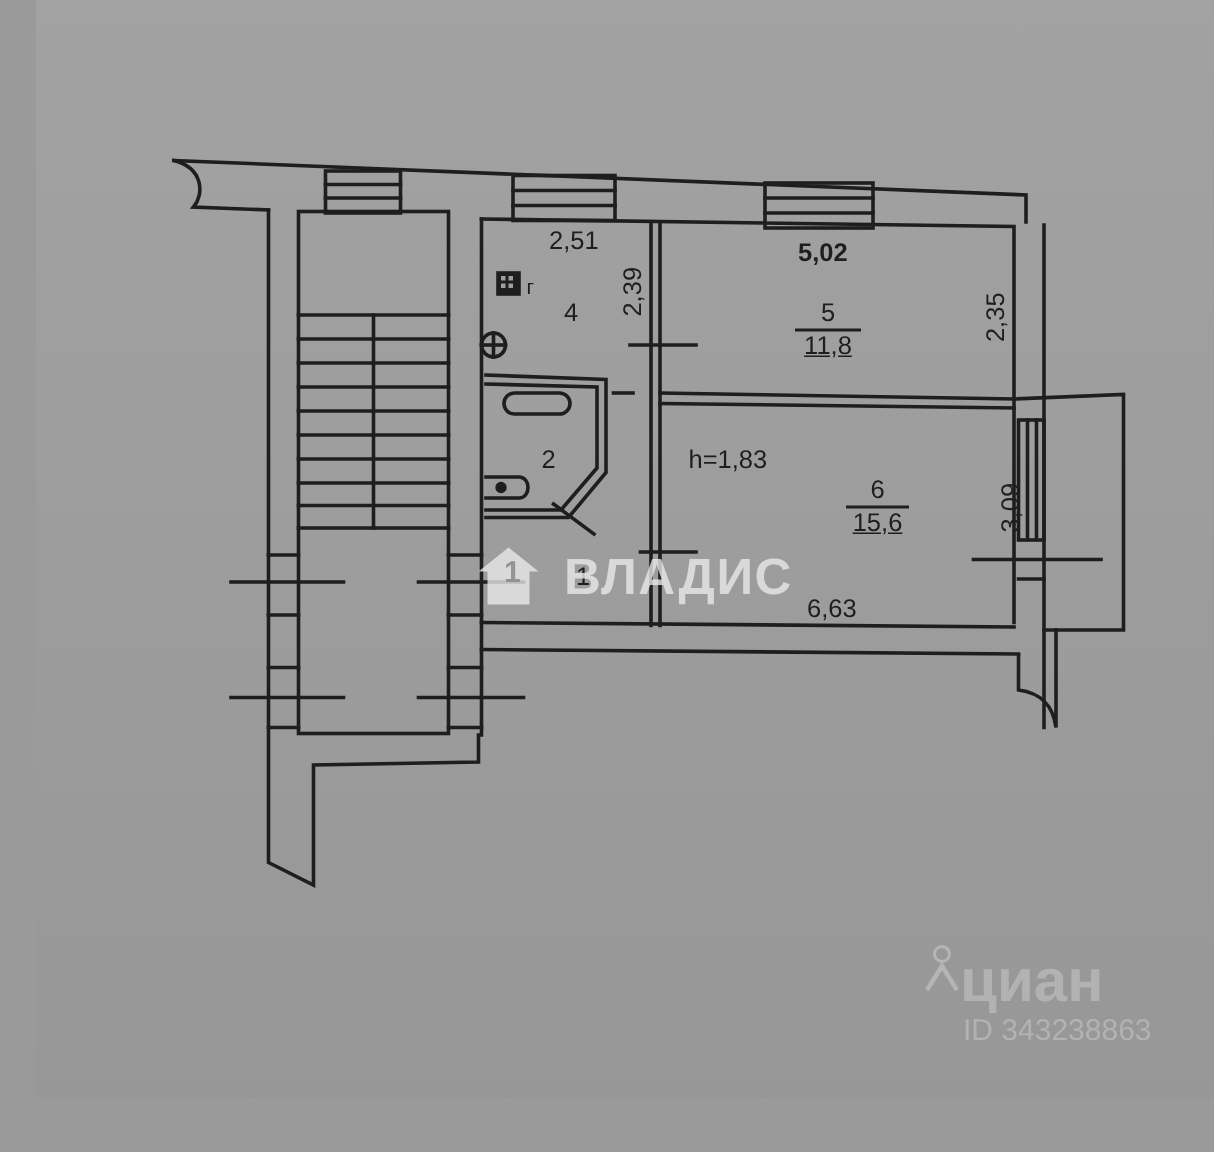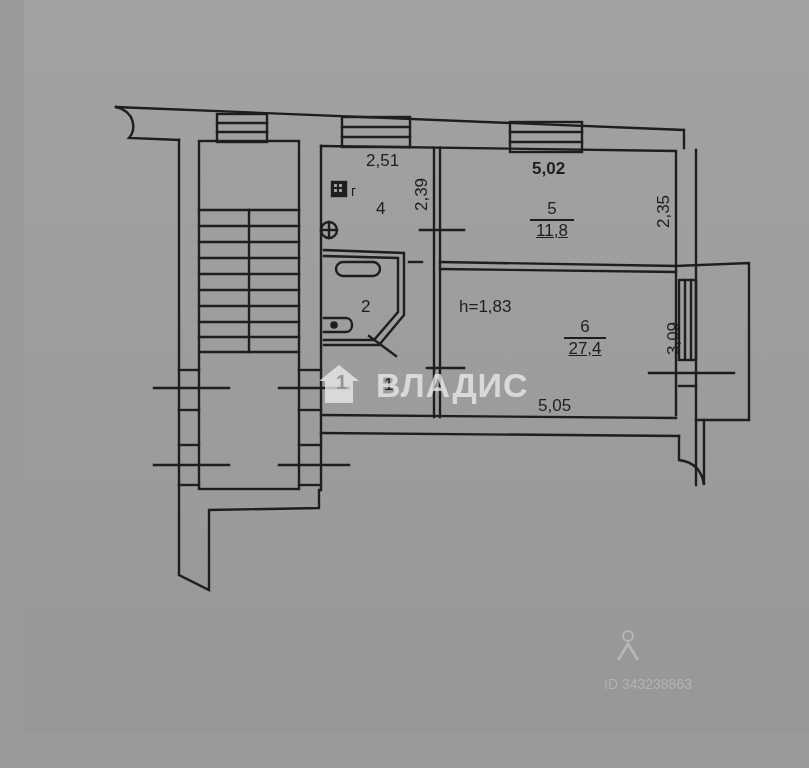--- a/index.html
+++ b/index.html
@@ -126,32 +126,33 @@
   <span class="num">5</span>
   <span class="den">11,8</span>
 </div>
 <div class="lbl v" style="left:623px;top:203px;">2,35</div>
 
 <div class="lbl" style="left:337px;top:298px;">2</div>
 <div class="lbl" style="left:435px;top:298px;">h=1,83</div>
 
 <div class="frac" style="left:540px;top:318px;width:42px;">
   <span class="num">6</span>
-  <span class="den">27,4</span>
+  <span class="den">15,6</span>
 </div>
 <div class="lbl v" style="left:633px;top:330px;">3,09</div>
-<div class="lbl" style="left:514px;top:397px;">5,05</div>
+<div class="lbl" style="left:514px;top:397px;">6,63</div>
 
 <div class="lbl" style="left:360px;top:376px;">1</div>
 
 <svg style="position:absolute;left:293px;top:363px;" width="44" height="42" viewBox="0 0 44 42">
   <path d="M22 2 L42 18 L36 18 L36 40 L8 40 L8 18 L2 18 Z" fill="rgba(235,235,235,0.78)"></path>
 </svg>
 <div class="wm" style="left:312px;top:371px;font-size:20px;color:rgba(140,140,140,0.9);">1</div>
 <div class="wm" style="left:352px;top:366px;font-size:34px;letter-spacing:1px;">ВЛАДИС</div>
 
 <svg style="position:absolute;left:592px;top:628px;" width="24" height="34" viewBox="0 0 24 34">
   <circle cx="12" cy="8" r="5" fill="none" stroke="rgba(200,200,200,0.6)" stroke-width="2"></circle>
   <path d="M2 32 L12 16 L22 32" fill="none" stroke="rgba(200,200,200,0.6)" stroke-width="3"></path>
 </svg>
-<div class="cian" style="left:580px;top:676px;font-size:14px;">ID 343238863</div>
+<div class="cian" style="left:616px;top:632px;font-size:40px;font-weight:bold;">циан</div>
+<div class="cian" style="left:618px;top:676px;font-size:20px;">ID 343238863</div>
 
 </div>
 
 </body></html>

